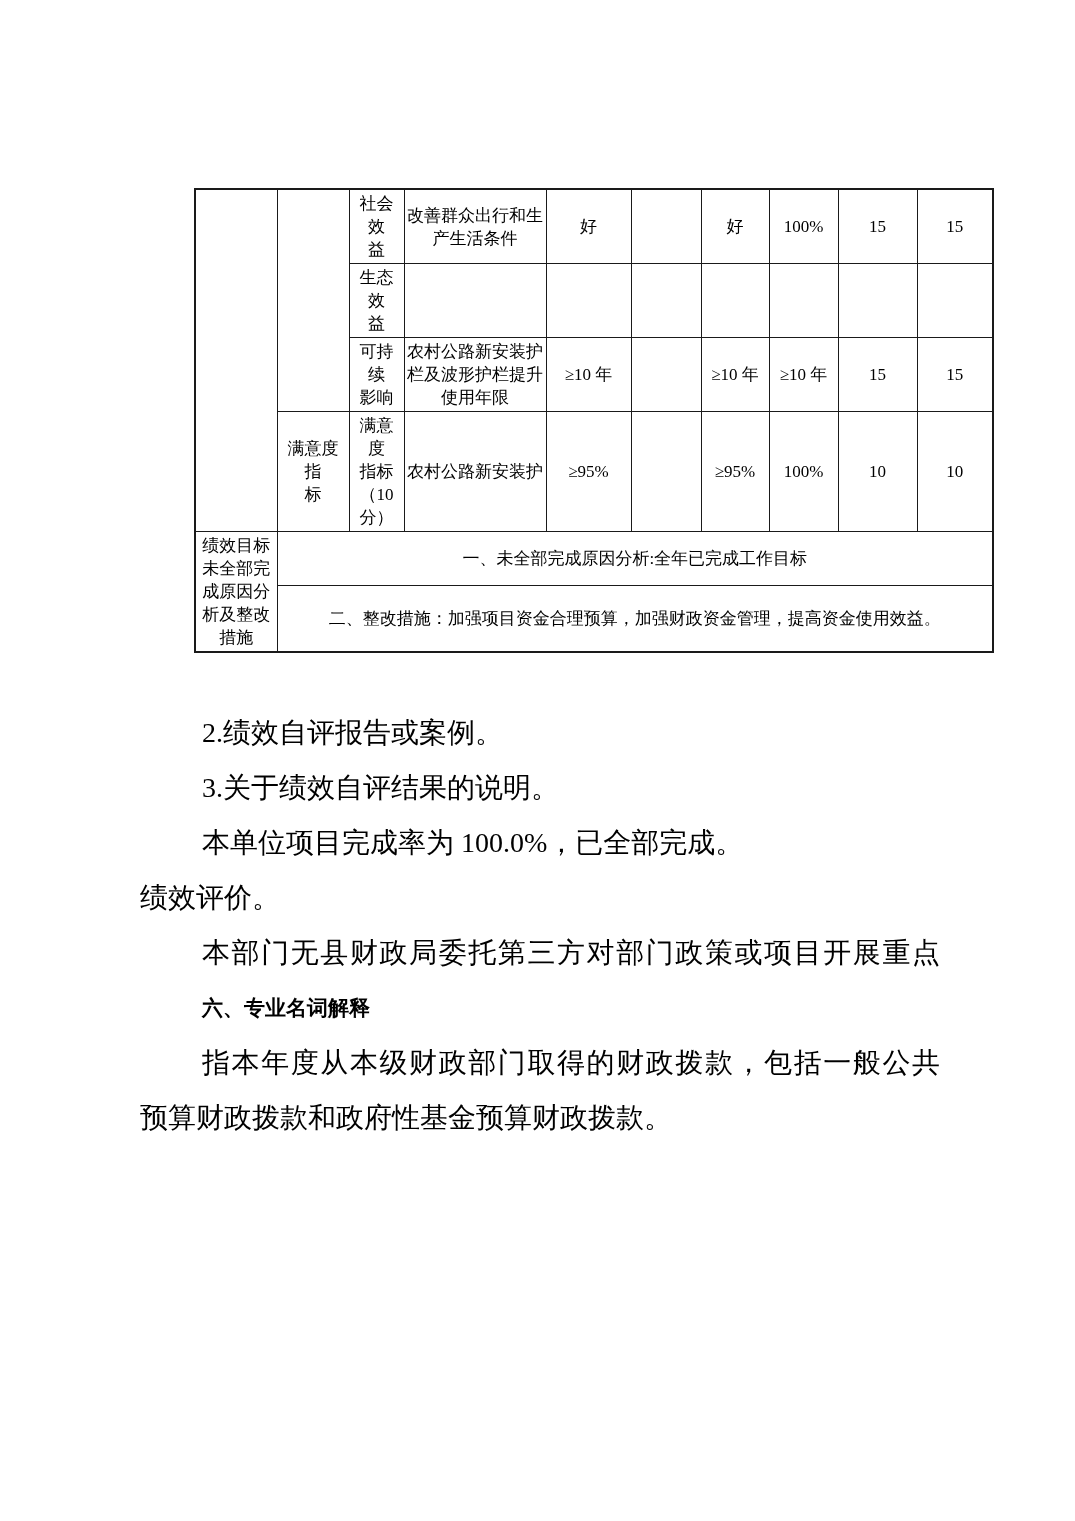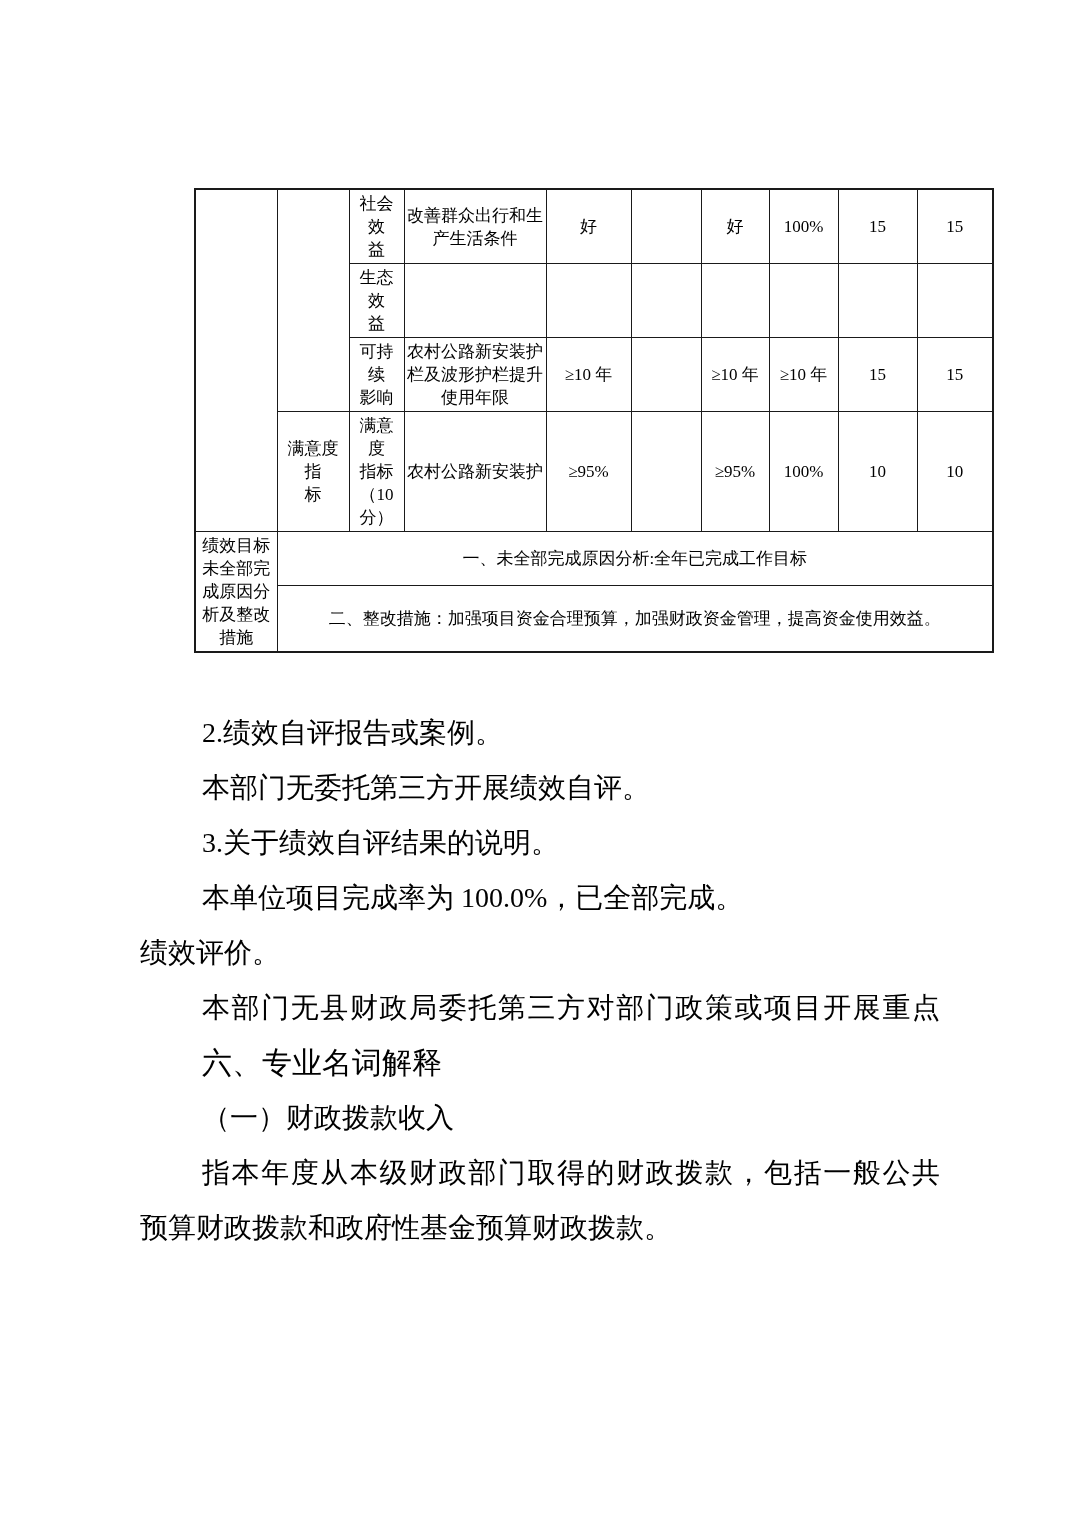--- a/index.html
+++ b/index.html
@@ -58,22 +58,22 @@
     white-space: nowrap;
   }
   .bodyline.indent { padding-left: 62px; }
   .bodyline.justify {
     white-space: normal;
     text-align: justify;
     text-align-last: justify;
   }
   .bodyline.heading {
     font-family: "Liberation Sans", sans-serif;
-    font-weight: normal;
-    font-size: 30px;
+    font-weight: bold;
+    font-size: 21px;
   }
 </style>
 </head>
 <body>
 
 <div class="page">
 
   <div class="tbl-wrap">
     <table class="perf-table">
       <colgroup>
@@ -152,24 +152,22 @@
       </tr>
       <tr style="height:66px">
         <td colspan="9" class="txt-left">二、整改措施：加强项目资金合理预算，加强财政资金管理，提高资金使用效益。</td>
       </tr>
     </tbody>
       </table>
   </div>
 
   <div class="body-text">
     <div class="bodyline indent">2.绩效自评报告或案例。</div>
-    <div class="bodyline indent">本部门无委托第三方开展绩效自评。</div>
     <div class="bodyline indent">3.关于绩效自评结果的说明。</div>
     <div class="bodyline indent">本单位项目完成率为 100.0%，已全部完成。</div>
     <div class="bodyline">绩效评价。</div>
     <div class="bodyline indent justify">本部门无县财政局委托第三方对部门政策或项目开展重点</div>
     <div class="bodyline indent heading">六、专业名词解释</div>
-    <div class="bodyline indent">（一）财政拨款收入</div>
     <div class="bodyline indent justify">指本年度从本级财政部门取得的财政拨款，包括一般公共</div>
     <div class="bodyline">预算财政拨款和政府性基金预算财政拨款。</div>
   </div>
 
 </div>
 
 </body></html>

